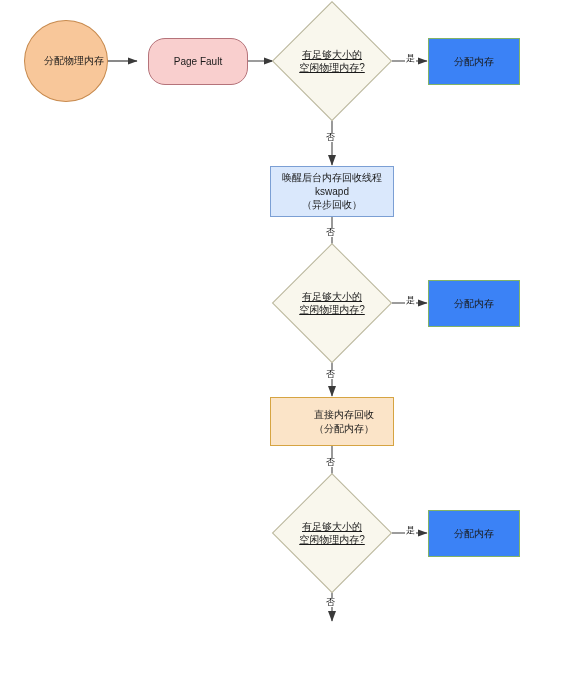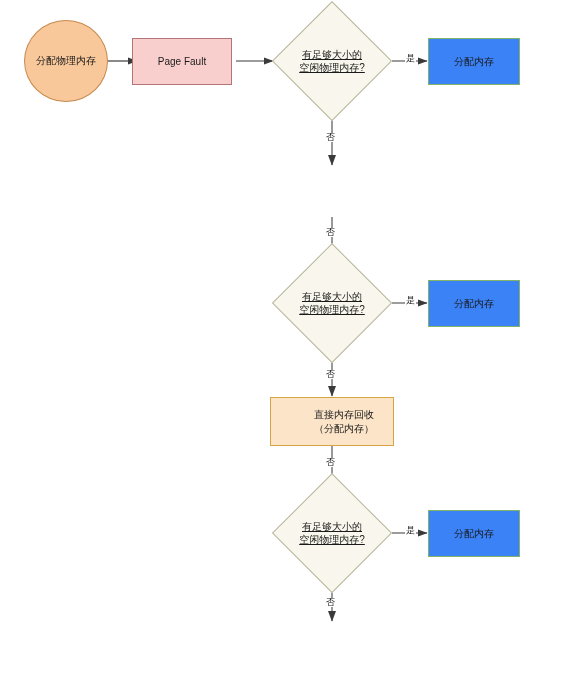--- a/index.html
+++ b/index.html
@@ -45,20 +45,21 @@
   .node .label .ln {
     display: block;
     white-space: nowrap;
   }
 
   
   .shape-ellipse {
     border-radius: 50%;
     background: #f8c79a;
     border: 1px solid #c78a4e;
+    text-align: right;
   }
   .shape-rect-pink {
     background: #f9cfce;
     border: 1px solid #b5737a;
   }
   .shape-rect-green {
     background: #3b82f6;
     border: 1px solid #82b366;
   }
   .shape-rect-blue {
@@ -138,36 +139,43 @@
 
     <line x1="392" y1="533" x2="427" y2="533" stroke="#3a3a3a" stroke-width="1.2" marker-end="url(#arrow)"></line>
 
     <line x1="332" y1="591" x2="332" y2="621" stroke="#6e6e6e" stroke-width="1.4" marker-end="url(#arrow)"></line>
   </svg>
 
   <div class="node shape-ellipse" style="left:24px; top:20px; width:84px; height:82px;">
     <span class="label">分配物理内存</span>
   </div>
 
-  <div class="node shape-rect-pink" style="left:132px; top:38px; width:100px; height:47px;">
+  <div class="node shape-rect-pink" style="left:148px; top:38px; width:100px; height:47px;border-radius:17px;">
     <span class="label">Page Fault</span>
   </div>
 
   <div class="node shape-diamond" style="left:272px; top:1px; width:120px; height:120px;">
     <span class="dbox"></span>
     <span class="label">
       <span class="ln">有足够大小的</span>
       <span class="ln">空闲物理内存?</span>
     </span>
   </div>
 
   <div class="node shape-rect-green" style="left:428px; top:38px; width:92px; height:47px;">
     <span class="label">分配内存</span>
   </div>
 
+  <div class="node shape-rect-blue" style="left:270px; top:166px; width:124px; height:51px;">
+    <span class="label">
+      <span class="ln">唤醒后台内存回收线程</span>
+      <span class="ln">kswapd</span>
+      <span class="ln">（异步回收）</span>
+    </span>
+  </div>
 
   <div class="node shape-diamond" style="left:272px; top:243px; width:120px; height:120px;">
     <span class="dbox"></span>
     <span class="label">
       <span class="ln">有足够大小的</span>
       <span class="ln">空闲物理内存?</span>
     </span>
   </div>
 
   <div class="node shape-rect-green" style="left:428px; top:280px; width:92px; height:47px;">

